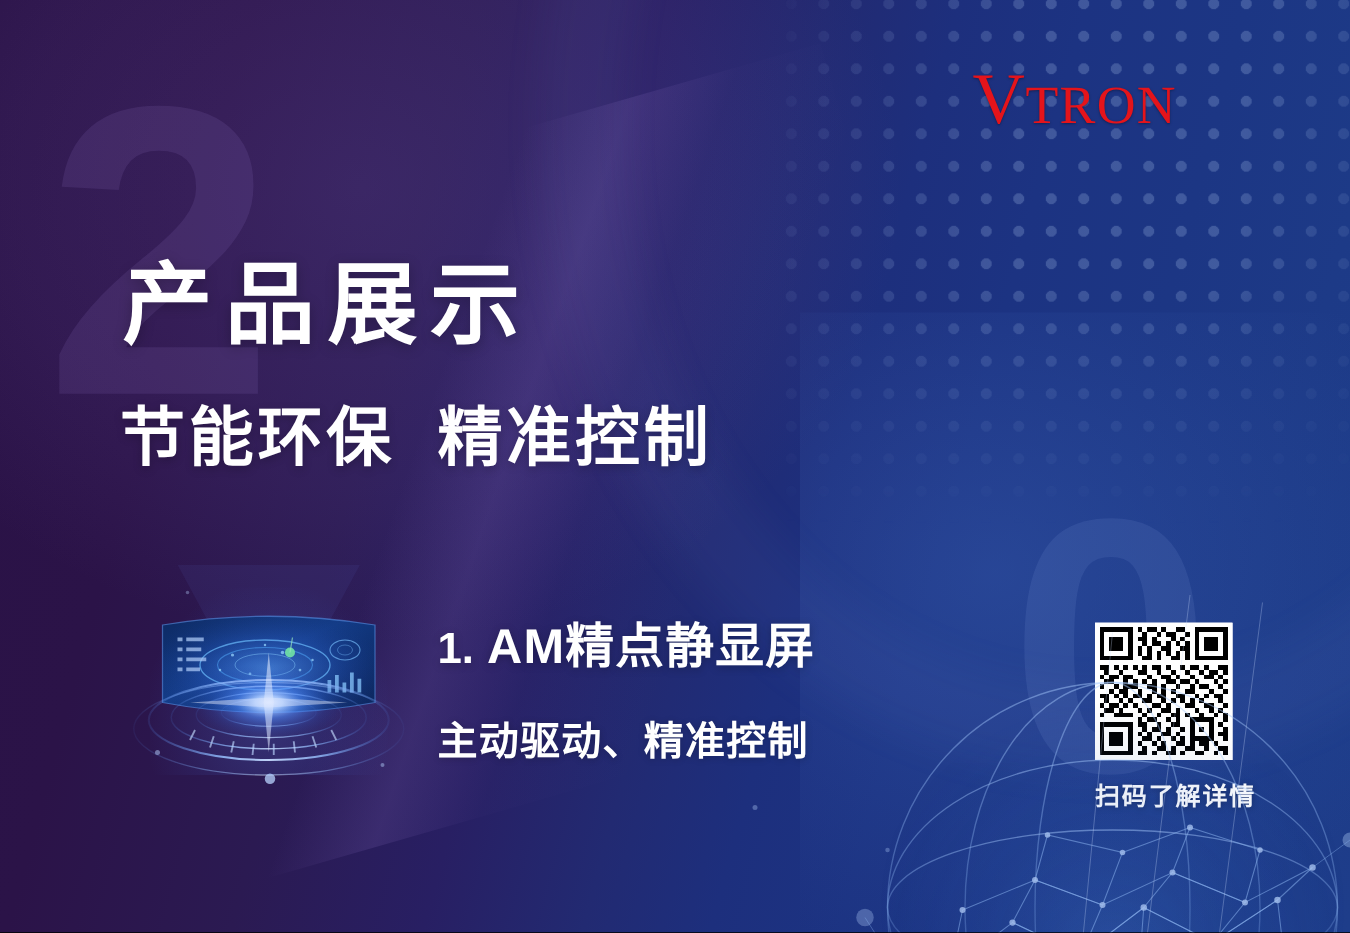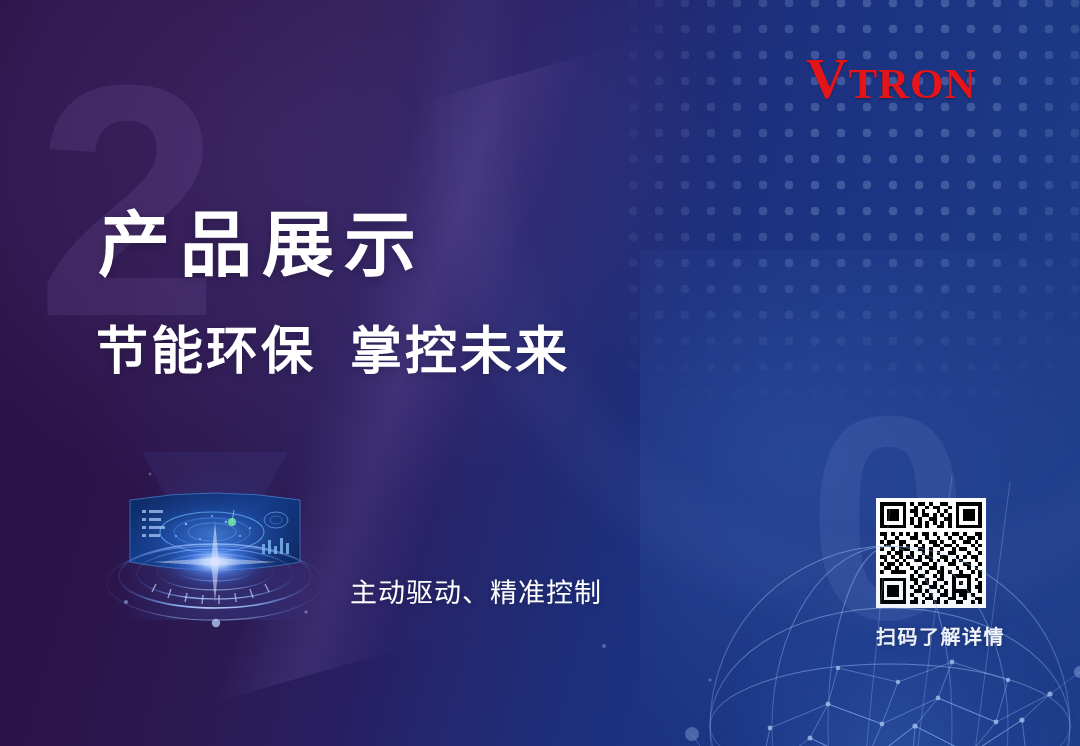--- a/index.html
+++ b/index.html
@@ -92,23 +92,23 @@
   }
   .wm-0 {
     left: 808px; top: 372px;
     font-size: 290px;
     color: rgba(150,180,235,0.115);
   }
 
   
   .logo {
     position: absolute;
-    left: 806px; top: 50px;
+    left: 778px; top: 50px;
     font-family: "Liberation Serif", "DejaVu Serif", serif;
-    font-weight: 700;
+    font-weight: 400;
     color: #e4141b;
     letter-spacing: 0.5px;
     line-height: 1;
     white-space: nowrap;
     text-shadow: 0 1px 2px rgba(0,0,0,0.35);
   }
   .logo .v { font-size: 58px; vertical-align: baseline; }
   .logo .tron { font-size: 43px; letter-spacing: 1px; }
 
   
@@ -163,22 +163,22 @@
   }
   .prod-title .num { font-size: 35px; letter-spacing: 0; }
   .feature-list {
     position: absolute;
     left: 350px; top: 568px;
     margin: 0; padding: 0;
     list-style: none;
   }
   .feature-list li {
     color: #ffffff;
-    font-weight: 400;
-    font-size: 27px;
+    font-weight: 700;
+    font-size: 32px;
     letter-spacing: 1px;
     line-height: 50px;
     white-space: nowrap;
     text-shadow: 0 1px 6px rgba(0,0,0,0.22);
   }
 
   
   .qr-block {
     position: absolute;
     left: 876px; top: 498px;
@@ -223,21 +223,21 @@
     <div class="wm wm-2">2</div>
     <div class="wm wm-0">0</div>
   </div>
 
   <div class="logo">
     <span class="v">V</span><span class="tron">TRON</span>
   </div>
 
   <div class="headline">产品展示</div>
   <div class="subhead">
-    <span>节能环保</span><span class="gap"></span><span>掌控未来</span>
+    <span>节能环保</span><span class="gap"></span><span>精准控制</span>
   </div>
 
   <div class="product-visual">
     <div class="pv-halo"></div>
     <svg width="250" height="210" viewBox="0 0 250 210">
       <defs>
         <linearGradient id="scr" x1="0" y1="0" x2="1" y2="1">
           <stop offset="0%" stop-color="#0d2a63"></stop>
           <stop offset="45%" stop-color="#123a84"></stop>
           <stop offset="100%" stop-color="#0a2256"></stop>
@@ -332,20 +332,24 @@
 
       <g fill="#b9d4ff">
         <circle cx="126" cy="171" r="4.2" opacity="0.75"></circle>
         <circle cx="36" cy="150" r="2" opacity="0.5"></circle>
         <circle cx="216" cy="160" r="1.6" opacity="0.45"></circle>
         <circle cx="60" cy="22" r="1.4" opacity="0.35"></circle>
       </g>
     </svg>
   </div>
 
+  <div class="prod-title">
+    <span class="num">1.</span>
+    <span>AM精点静显屏</span>
+  </div>
 
   <ul class="feature-list">
     <li>主动驱动、精准控制</li>
   </ul>
 
   <div class="qr-block">
     <svg class="qr-code" viewBox="0 0 29 29" shape-rendering="crispEdges">
       <rect width="29" height="29" fill="#ffffff"></rect>
       <g fill="#000000">
 

